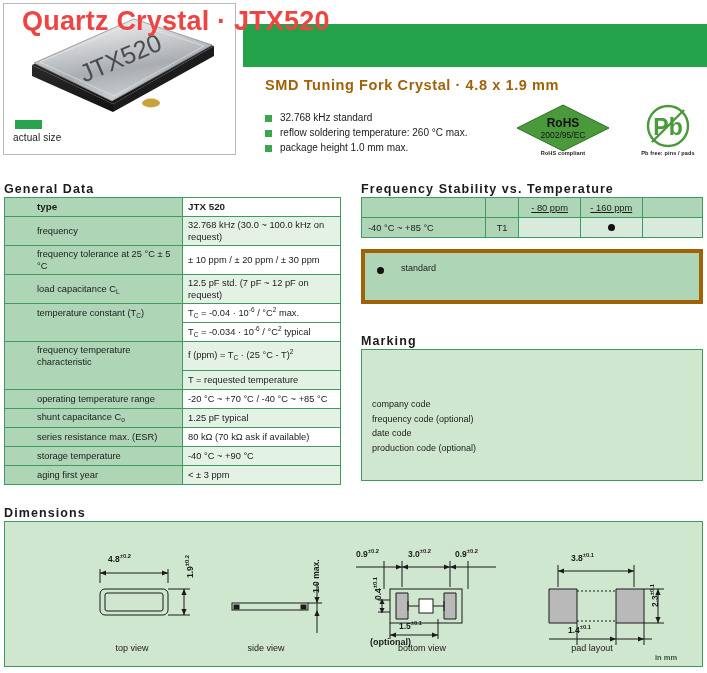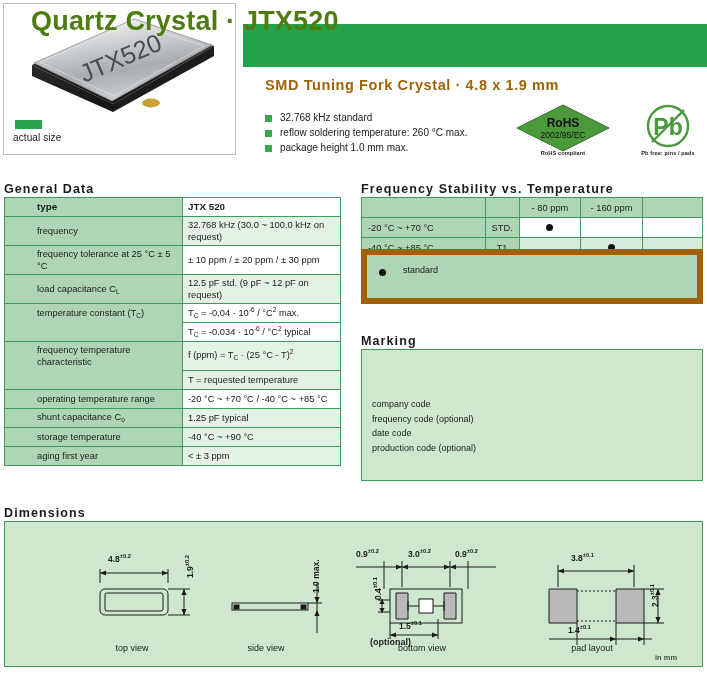--- a/index.html
+++ b/index.html
@@ -25,22 +25,22 @@
   }
   .actual-size{
     position:absolute;left:9px;top:128px;font-size:10px;letter-spacing:.1px;color:#1b1b1b;
   }
 
   .banner{
     position:absolute;left:243px;top:24px;width:464px;height:43px;
     background:#23a24a;
   }
   .banner-title{
-    position:absolute;left:31px;top:6px;
-    font-size:27px;font-weight:bold;color:#4d7c0f;letter-spacing:.2px;
+    position:absolute;left:22px;top:6px;
+    font-size:27px;font-weight:bold;color:#ef4444;letter-spacing:.2px;
     white-space:nowrap;
   }
   .subtitle{
     position:absolute;left:265px;top:77px;
     font-size:14.5px;font-weight:bold;color:#a16207;letter-spacing:.6px;
     white-space:nowrap;
   }
 
   .bullets{position:absolute;left:265px;top:112px;width:300px;}
   .bullet-row{position:relative;height:13px;margin-bottom:2px;}
@@ -96,28 +96,28 @@
   .tbl-stab{
     position:absolute;left:361px;top:197px;width:342px;
     font-size:9.3px;
   }
   .tbl-stab td{
     border:1px solid #3f9a5d;height:17px;vertical-align:middle;text-align:center;
     background:#aed6b6;
   }
   .tbl-stab td.rng{text-align:left;padding-left:6px;width:124px;}
   .tbl-stab td.std{width:32px;}
-  .tbl-stab td.c1,.tbl-stab td.c2,.tbl-stab td.c3{width:62px;}
+  .tbl-stab td.c1,.tbl-stab td.c2,.tbl-stab td.c3{width:62px;text-decoration:underline;}
   .tbl-stab tr.r1 td.cellw{background:#ffffff;}
   .tbl-stab tr.r2 td.cellw{background:#d8ead9;}
   .tbl-stab tr.hdr td{background:#aed6b6;}
   .dot{display:inline-block;width:7px;height:7px;border-radius:50%;background:#111;}
   .legend-box{
     position:absolute;left:361px;top:249px;width:342px;height:55px;
-    background:#aed6b6;border:6px solid #a16207;box-sizing:border-box;
+    background:#aed6b6;border:4px solid #a16207;box-sizing:border-box;
   }
   .legend-dot{position:absolute;left:12px;top:14px;width:7px;height:7px;border-radius:50%;background:#111;}
   .legend-tx{position:absolute;left:36px;top:10px;font-size:9px;}
 
   
   .marking-box{
     position:absolute;left:361px;top:349px;width:342px;height:132px;
     background:#cfe7cf;border:1px solid #3f9a5d;box-sizing:border-box;
   }
   .marking-list{position:absolute;left:372px;top:357px;font-size:9px;line-height:14.5px;margin-top:40px;}
@@ -221,21 +221,21 @@
       <tr class="alt">
         <td class="lbl">frequency</td>
         <td class="val">32.768 kHz (30.0 ~ 100.0 kHz on request)</td>
       </tr>
       <tr>
         <td class="lbl">frequency tolerance at 25 °C ± 5 °C</td>
         <td class="val">± 10 ppm / ± 20 ppm / ± 30 ppm</td>
       </tr>
       <tr class="alt">
         <td class="lbl">load capacitance C<sub>L</sub></td>
-        <td class="val">12.5 pF std. (9 pF ~ 12 pF on request)</td>
+        <td class="val">12.5 pF std. (7 pF ~ 12 pF on request)</td>
       </tr>
       <tr>
         <td class="lbl nb-bot">temperature constant (T<sub>C</sub>)</td>
         <td class="val">T<sub>C</sub> = -0.04 · 10<sup>-6</sup> / °C<sup>2</sup> max.</td>
       </tr>
       <tr>
         <td class="lbl nb-top">&nbsp;</td>
         <td class="val">T<sub>C</sub> = -0.034 · 10<sup>-6</sup> / °C<sup>2</sup> typical</td>
       </tr>
       <tr class="alt">
@@ -246,47 +246,44 @@
         <td class="lbl nb-top">&nbsp;</td>
         <td class="val">T = requested temperature</td>
       </tr>
       <tr>
         <td class="lbl">operating temperature range</td>
         <td class="val">-20 °C ~ +70 °C  /  -40 °C ~ +85 °C</td>
       </tr>
       <tr class="alt">
         <td class="lbl">shunt capacitance C<sub>o</sub></td>
         <td class="val">1.25 pF typical</td>
+      </tr>
+      <tr>
+        <td class="lbl">series resistance max. (ESR)</td>
+        <td class="val">80 kΩ (70 kΩ  ask if available)</td>
       </tr>
       <tr class="alt">
         <td class="lbl">storage temperature</td>
         <td class="val">-40 °C ~ +90 °C</td>
       </tr>
       <tr class="alt">
         <td class="lbl">aging first year</td>
         <td class="val">&lt; ± 3 ppm</td>
       </tr>
     </tbody>
   </table>
 
   <table class="tbl-stab">
     <tbody>
       <tr class="hdr">
         <td class="rng"></td>
         <td class="std"></td>
         <td class="c1">- 80 ppm</td>
         <td class="c2">- 160 ppm</td>
         <td class="c3"></td>
-      </tr>
-      <tr class="r1">
-        <td class="rng">-20 °C ~  +70 °C</td>
-        <td class="std">STD.</td>
-        <td class="c1 cellw"><span class="dot"></span></td>
-        <td class="c2 cellw"></td>
-        <td class="c3 cellw"></td>
       </tr>
       <tr class="r2">
         <td class="rng">-40 °C ~  +85 °C</td>
         <td class="std">T1</td>
         <td class="c1 cellw"></td>
         <td class="c2 cellw"><span class="dot"></span></td>
         <td class="c3 cellw"></td>
       </tr>
     </tbody>
   </table>

